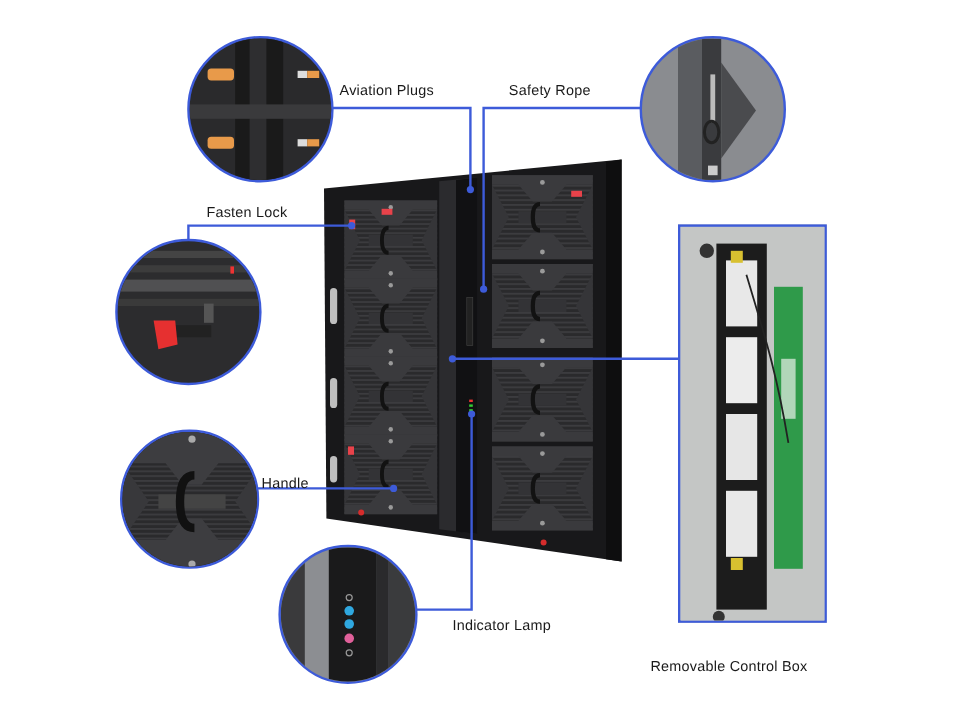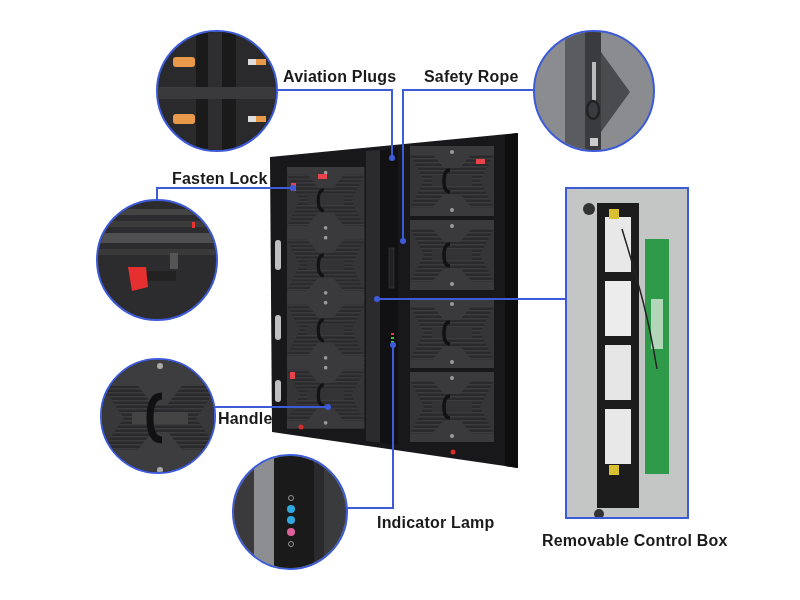--- a/index.html
+++ b/index.html
@@ -1,18 +1,18 @@
 <!DOCTYPE html>
 <html><head>
 <meta charset="utf-8">
 <style>
   html, body { margin:0; padding:0; background:#ffffff; }
   #stage { position:relative; width:800px; height:600px; overflow:hidden; background:#ffffff;
     font-family:"Liberation Sans", sans-serif; }
-  .label { position:absolute; font-weight:bold; font-size:16px; color:#1a1a1a; white-space:nowrap; letter-spacing:0.2px; }
+  .label { position:absolute; font-weight:normal; font-size:12px; color:#1a1a1a; white-space:nowrap; letter-spacing:0.2px; }
   svg { position:absolute; left:0; top:0; }
   .circle-wrap { position:absolute; border-radius:50%; overflow:hidden; border:2.5px solid #3d5bd9; box-sizing:border-box; }
   .box-wrap { position:absolute; border:2.5px solid #3d5bd9; box-sizing:border-box; overflow:hidden; background:#c8cac9; }
 </style>
 </head>
 <body>
 
 <div id="stage">
 
   <svg width="800" height="600" viewBox="0 0 800 600">
@@ -153,21 +153,21 @@
       <path d="M0 0 L116 0 L116 26 L80 26 L66 44 L50 44 L36 26 L0 26 Z" fill="#3d3d40"></path>
       <path d="M0 116 L116 116 L116 90 L80 90 L66 72 L50 72 L36 90 L0 90 Z" fill="#3d3d40"></path>
       <path d="M0 26 L22 58 L0 90 Z" fill="#38383b"></path>
       <path d="M116 26 L94 58 L116 90 Z" fill="#38383b"></path>
       <rect x="30" y="52" width="56" height="12" fill="#444"></rect>
       <path d="M60 36 q-12 0 -12 22 q0 22 12 22" stroke="#111" stroke-width="7" fill="none"></path>
       <circle cx="58" cy="6" r="3" fill="#aaa"></circle>
       <circle cx="58" cy="110" r="3" fill="#aaa"></circle>
     </svg>
   </div>
-  <div class="label" style="left:218px;top:410px;">Handle</div>
+  <div class="label" style="left:218px;top:396px;">Handle</div>
 
   <div class="circle-wrap" style="left:232px;top:454px;width:116px;height:116px;background:#8c8e92;">
     <svg width="116" height="116">
       <rect x="0" y="0" width="20" height="116" fill="#3a3a3c"></rect>
       <rect x="40" y="0" width="40" height="116" fill="#1a1a1b"></rect>
       <rect x="80" y="0" width="10" height="116" fill="#2a2a2c"></rect>
       <rect x="90" y="0" width="26" height="116" fill="#3a3b3d"></rect>
       <circle cx="57" cy="42" r="2.5" fill="none" stroke="#999" stroke-width="1"></circle>
       <circle cx="57" cy="53" r="4" fill="#2fa8e0"></circle>
       <circle cx="57" cy="64" r="4" fill="#2fa8e0"></circle>
@@ -187,15 +187,15 @@
       <rect x="38" y="220" width="26" height="55" fill="#e8e8e8"></rect>
       <rect x="42" y="20" width="10" height="10" fill="#d8c030"></rect>
       <rect x="42" y="276" width="10" height="10" fill="#d8c030"></rect>
       <rect x="78" y="50" width="24" height="235" fill="#2f9a4a"></rect>
       <rect x="84" y="110" width="12" height="50" fill="#e8f0e8" opacity="0.7"></rect>
       <path d="M55 40 C70 90 80 120 90 180" stroke="#222" stroke-width="1.5" fill="none"></path>
       <circle cx="22" cy="20" r="6" fill="#333"></circle>
       <circle cx="32" cy="325" r="5" fill="#333"></circle>
     </svg>
   </div>
-  <div class="label" style="left:542px;top:532px;">Removable Control Box</div>
+  <div class="label" style="left:542px;top:548px;">Removable Control Box</div>
 
 </div>
 
 </body></html>

